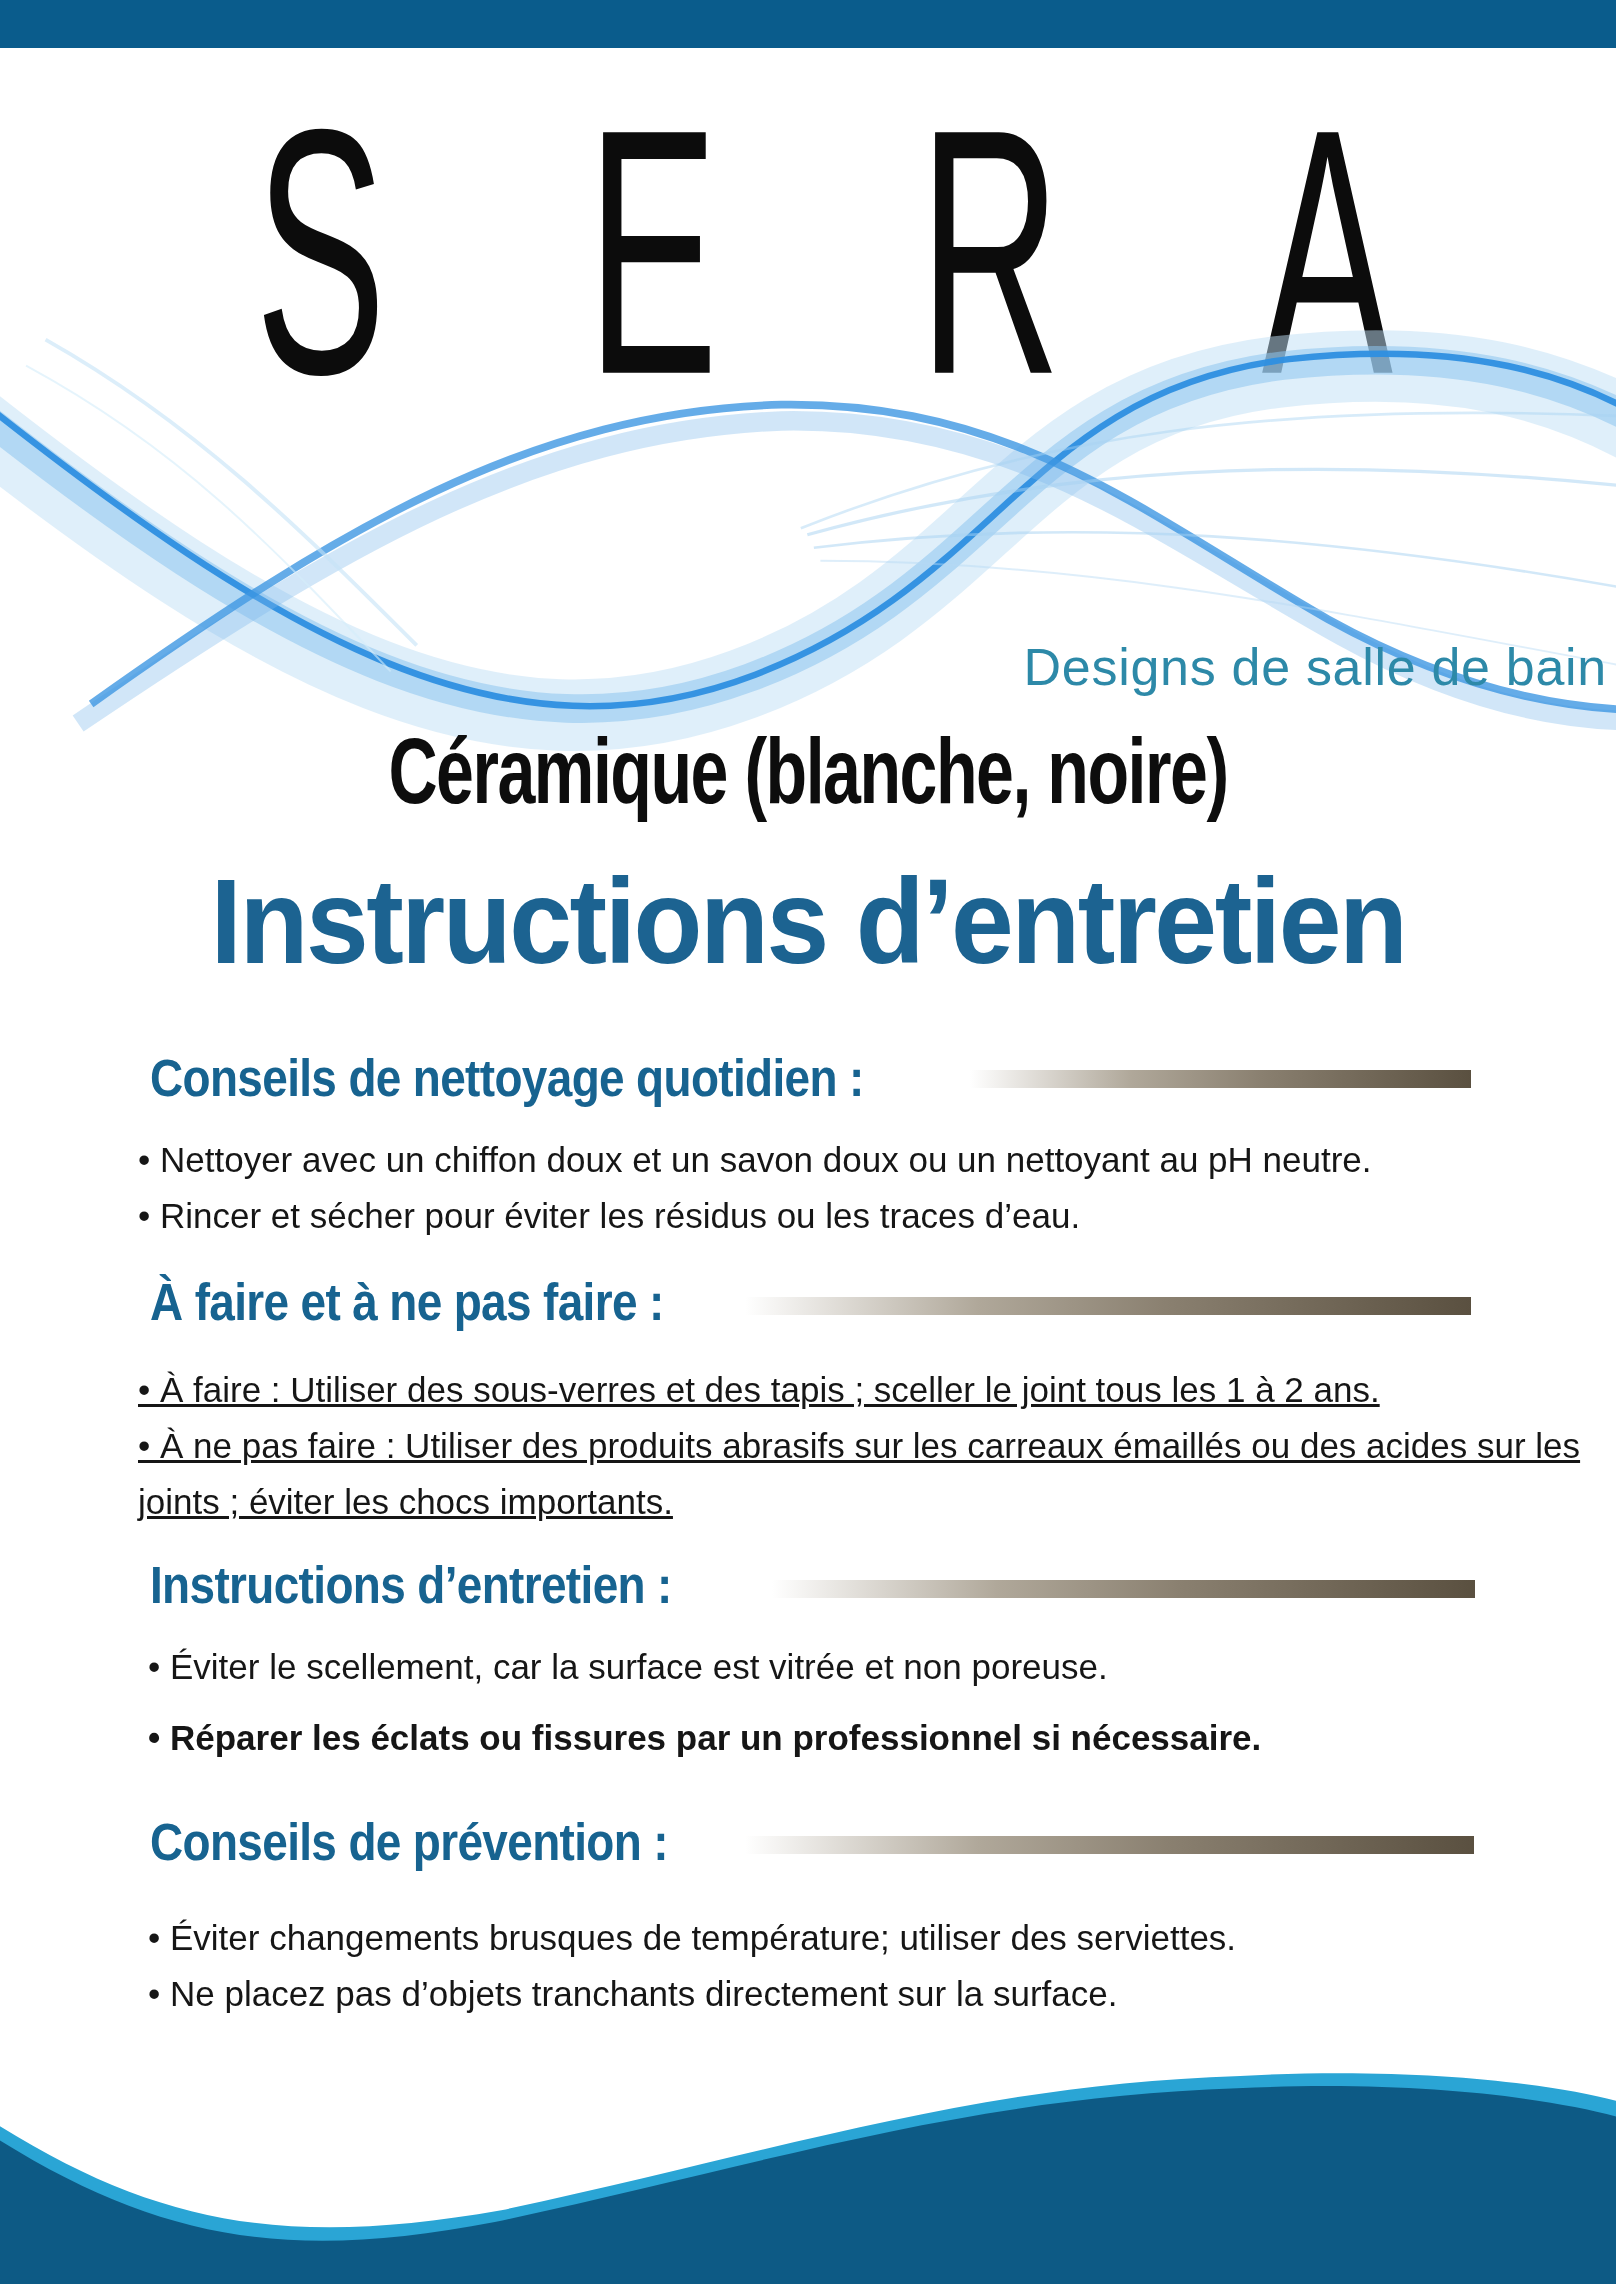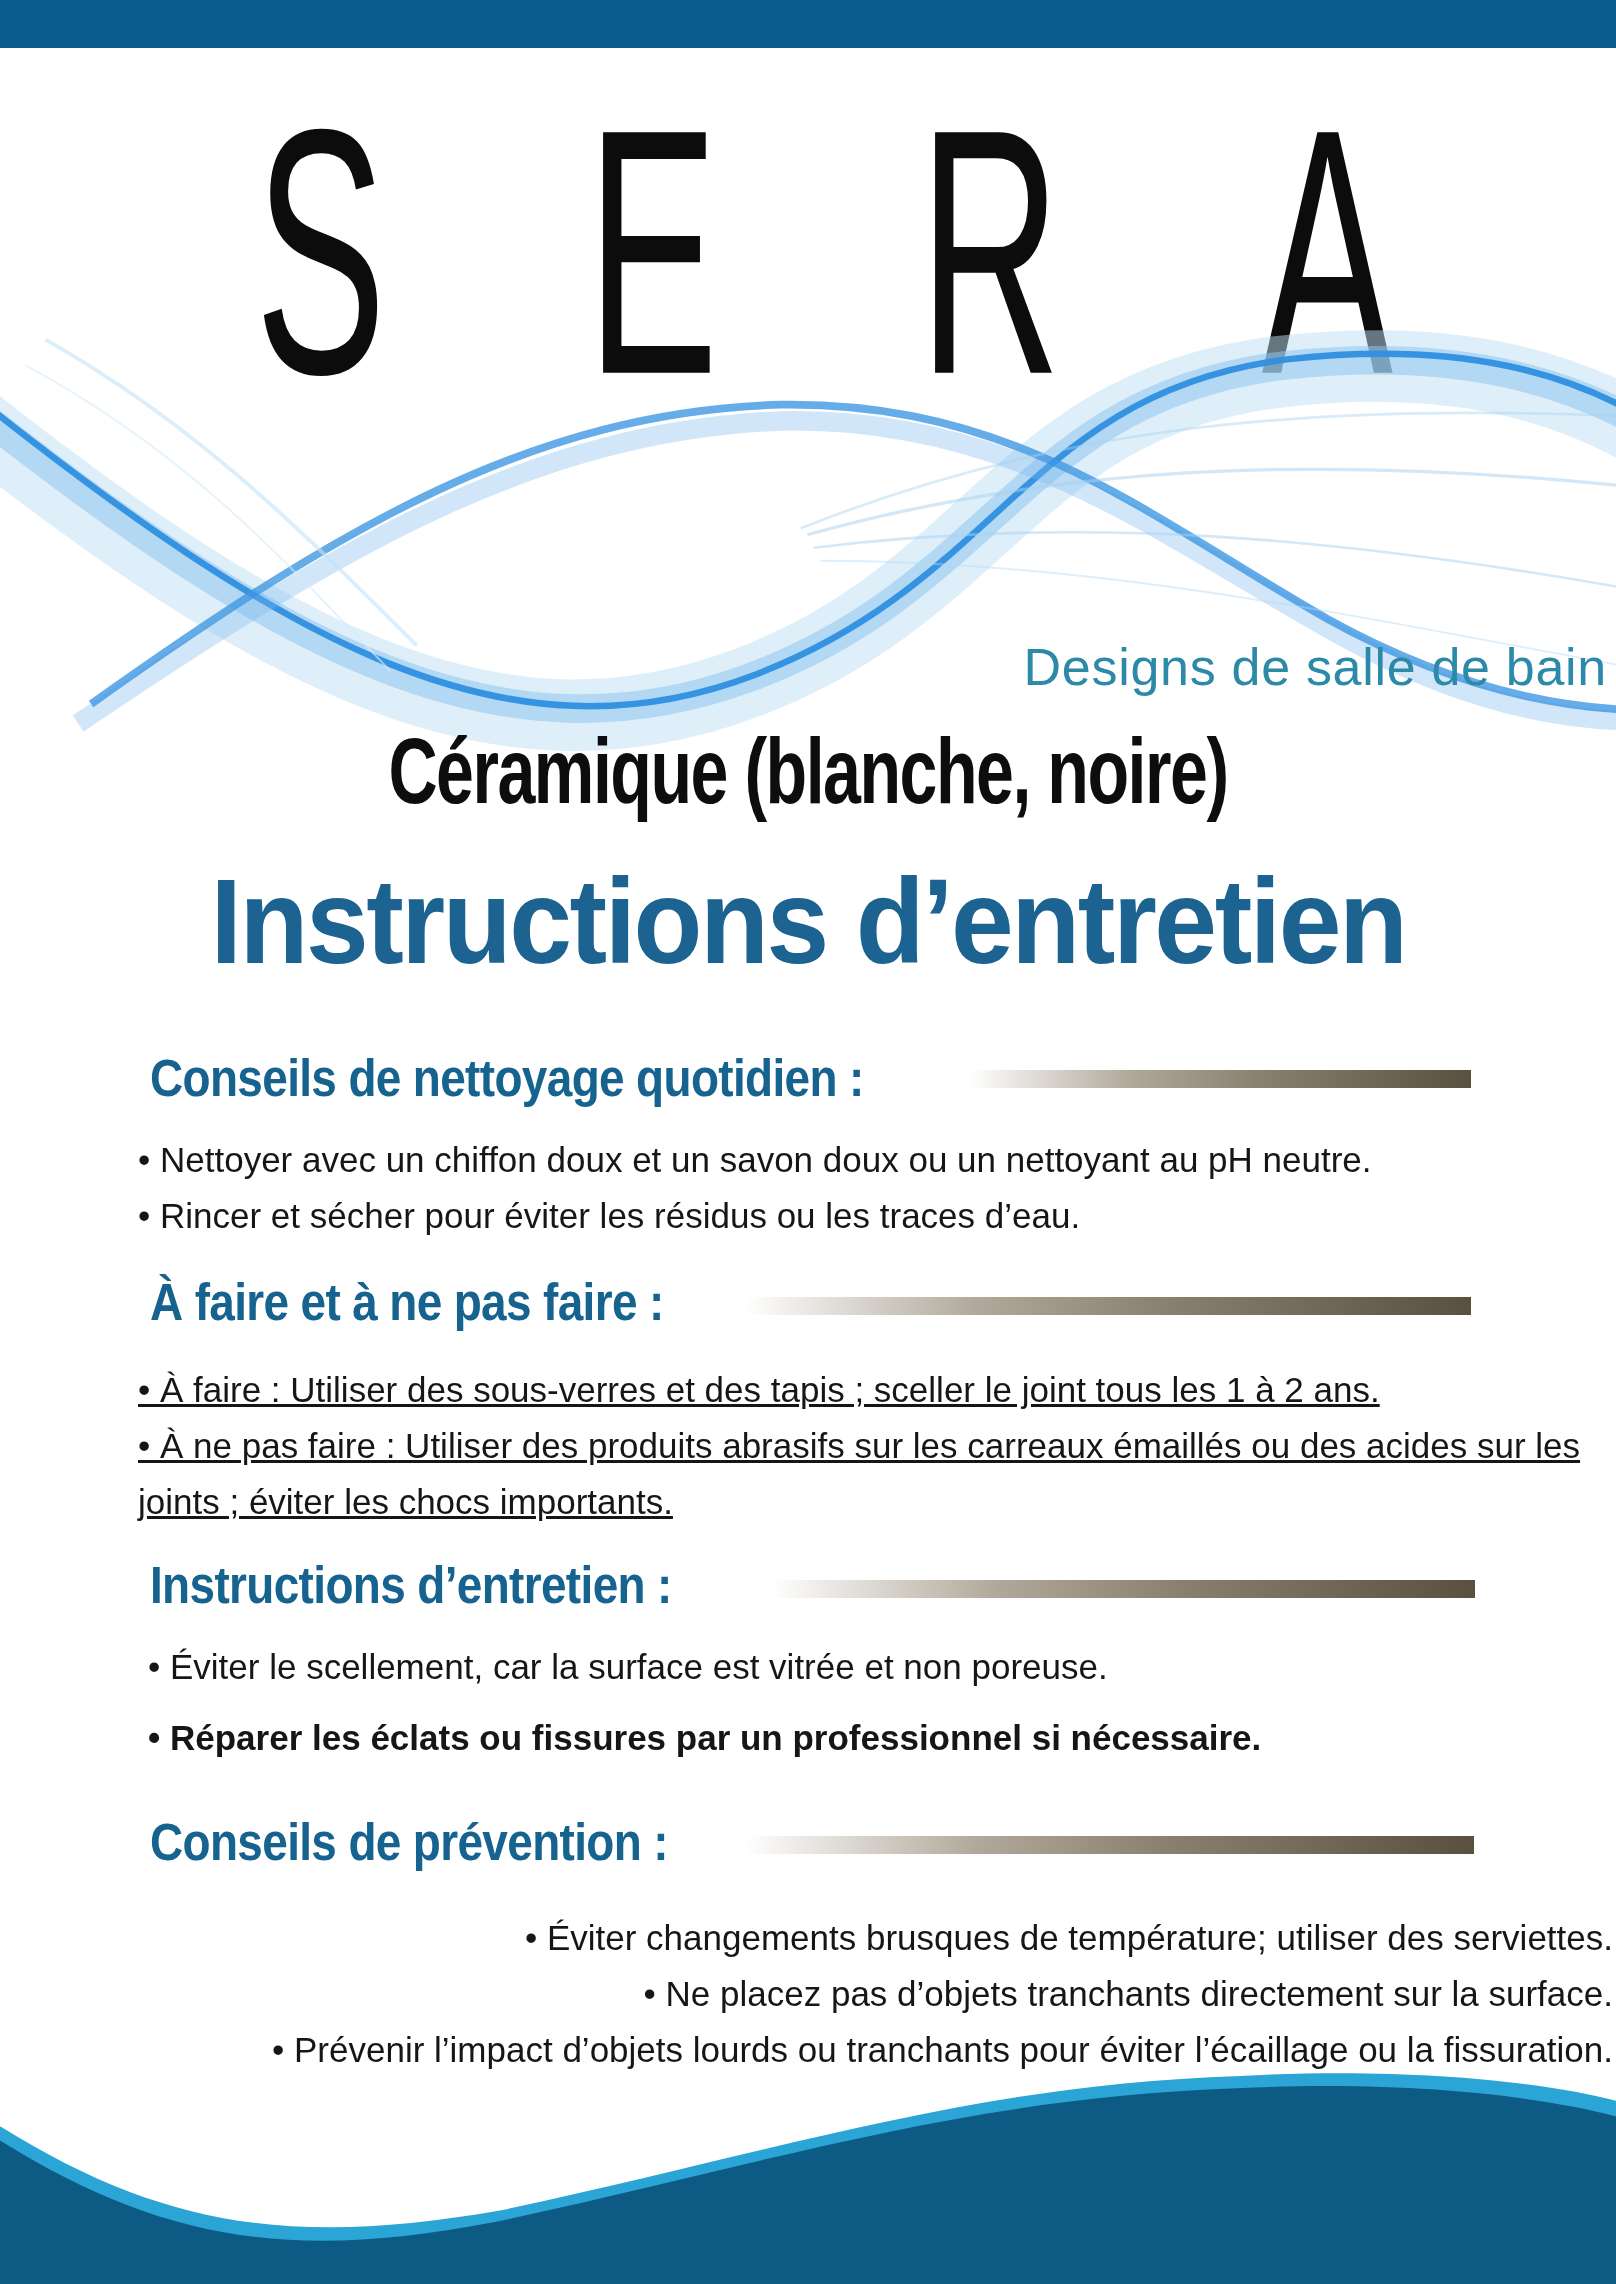--- a/index.html
+++ b/index.html
@@ -117,24 +117,23 @@
     <div class="grad-bar" style="left:772px;top:1580px;width:703px;"></div>
     <div class="bullets wide-gap" style="left:148px;top:1639px;width:1458px;">
       <p>Éviter le scellement, car la surface est vitrée et non poreuse.</p>
       <p>Réparer les éclats ou fissures par un professionnel si nécessaire.</p>
     </div>
   </div>
 
   <div>
     <div class="section-heading" style="top:1814px;">Conseils de prévention :</div>
     <div class="grad-bar" style="left:745px;top:1836px;width:729px;"></div>
-    <div class="bullets" style="left:148px;top:1910px;width:1465px;text-align:right;">
+    <div class="bullets" style="left:148px;top:1910px;width:1465px;">
       <p>Éviter changements brusques de température; utiliser des serviettes.</p>
       <p>Ne placez pas d’objets tranchants directement sur la surface.</p>
-      <p>Prévenir l’impact d’objets lourds ou tranchants pour éviter l’écaillage ou la fissuration.</p>
     </div>
   </div>
 
   <svg class="wave-bottom" viewBox="0 0 2482 345" preserveAspectRatio="none">
     <path d="M 0,103 C 250,258 450,288 770,232 C 1210,138 1490,40 1905,26 C 2165,12 2375,36 2482,64 L 2482,345 L 0,345 Z" fill="#2aa5d5"></path>
     <path d="M 0,125 C 250,280 450,310 760,250 C 1200,155 1480,60 1900,45 C 2160,32 2370,58 2482,88 L 2482,345 L 0,345 Z" fill="#0d5a85"></path>
   </svg>
 
 </div>
 

